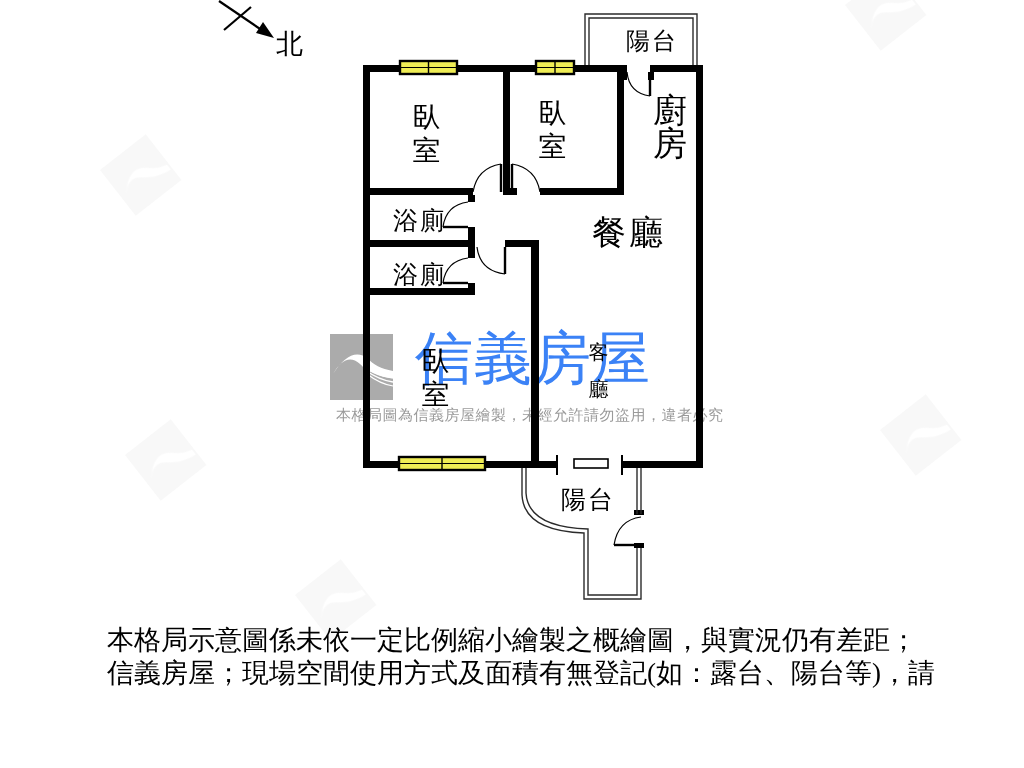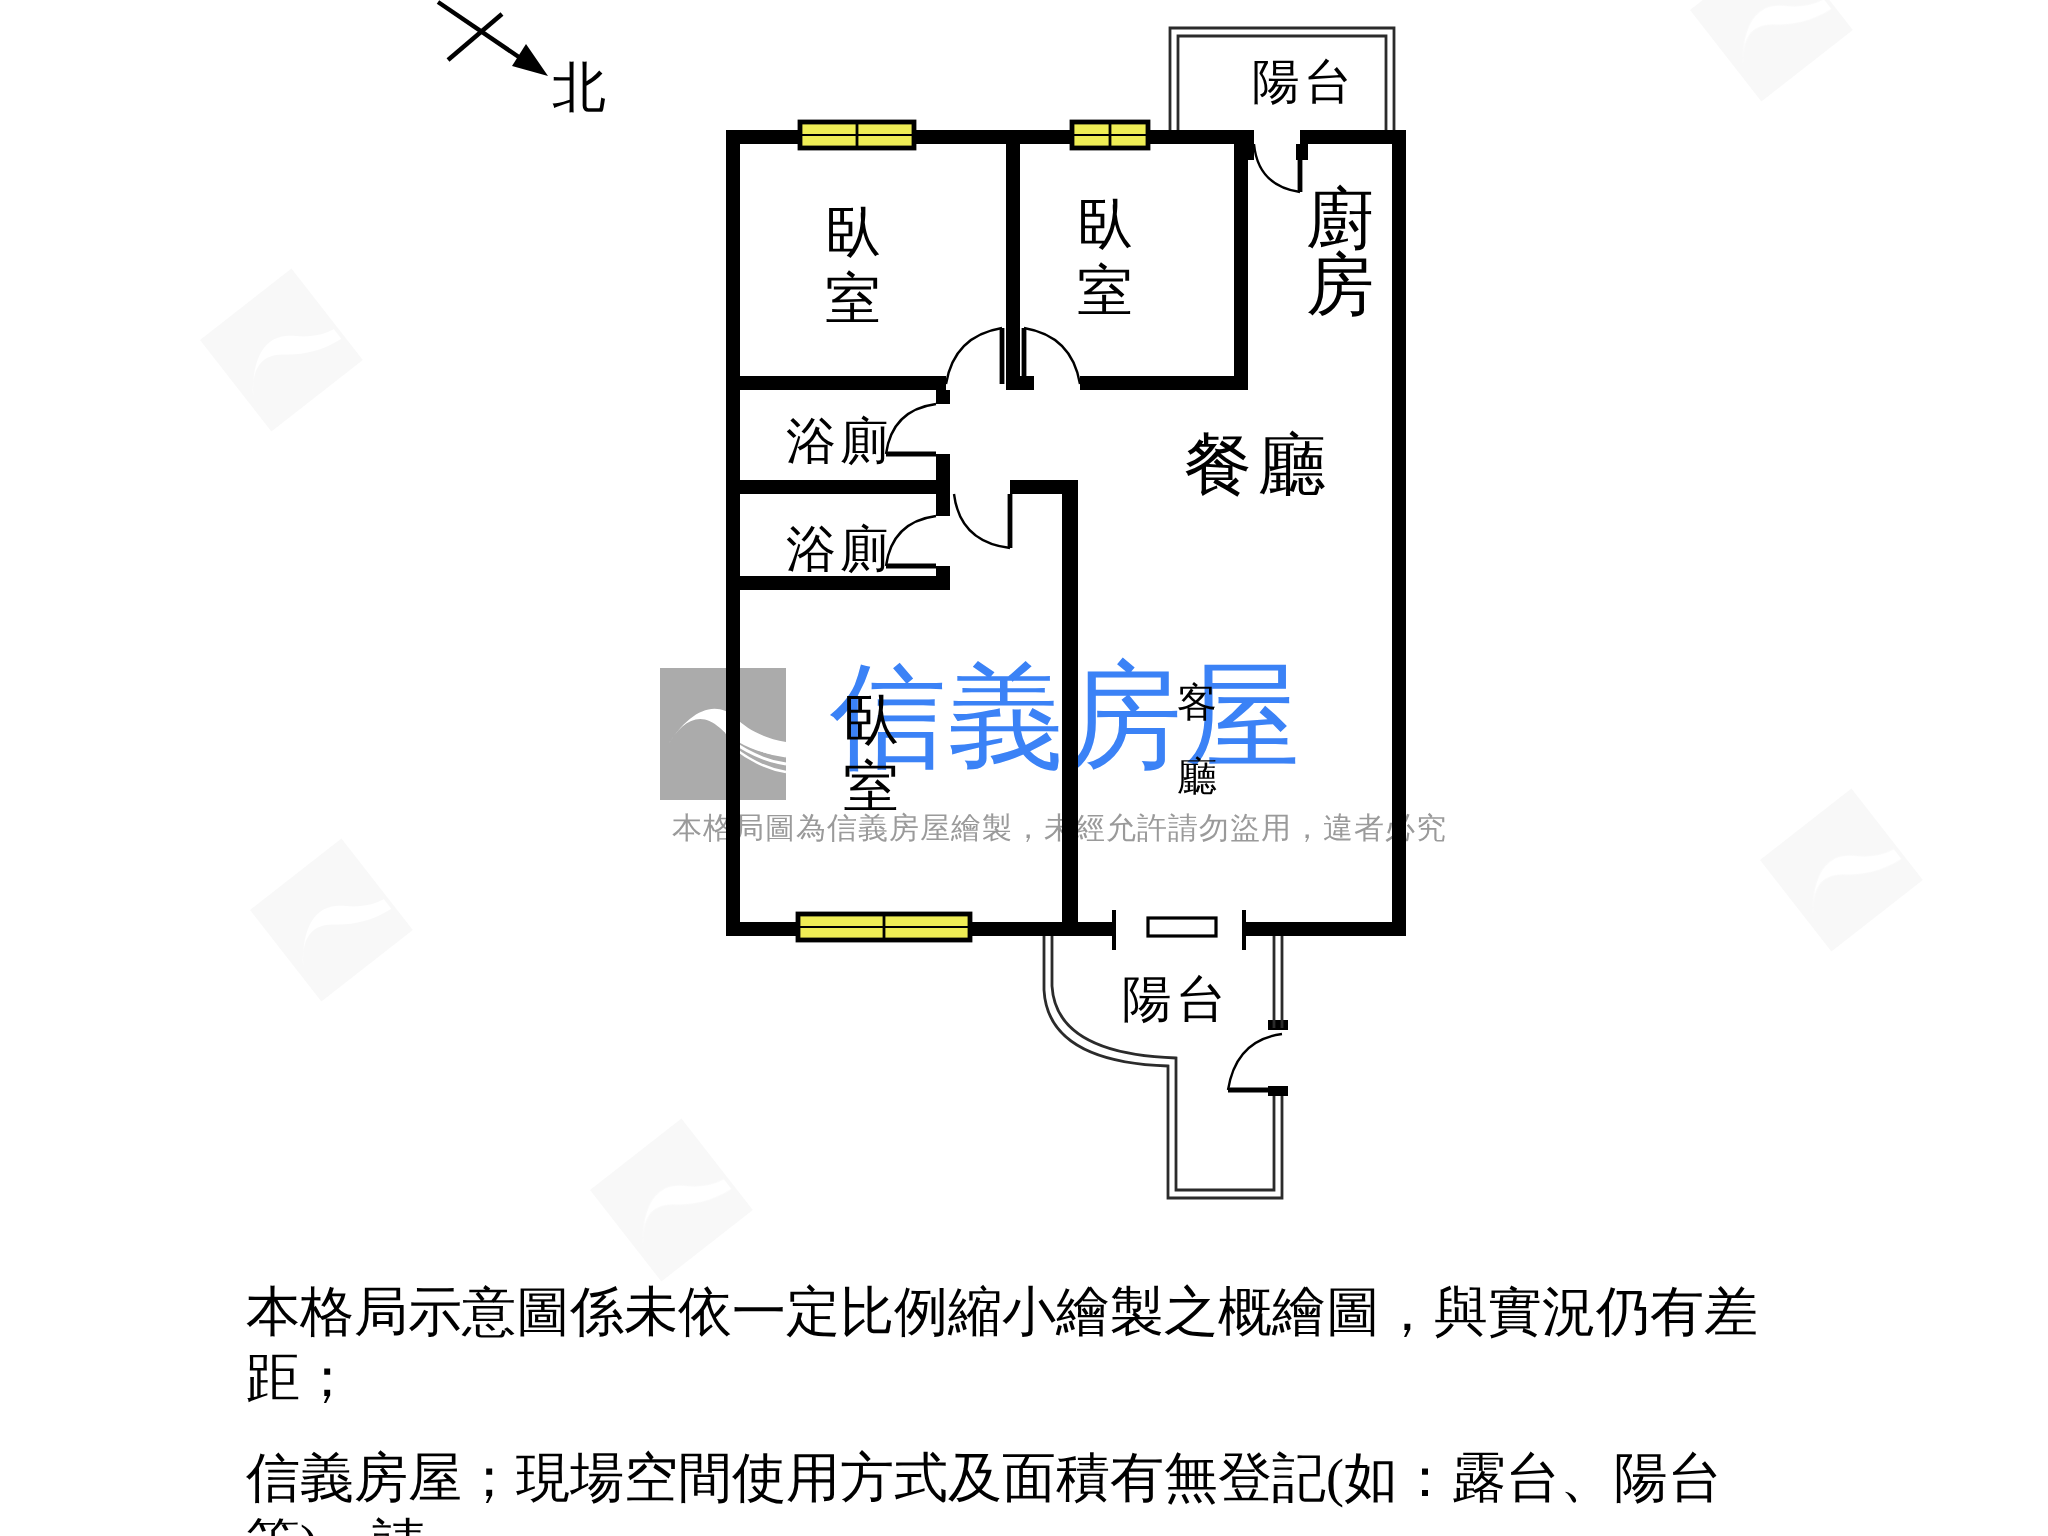--- a/index.html
+++ b/index.html
@@ -30,21 +30,21 @@
   .lbl-dining      {left:592px;top:210px; font-size:34px;letter-spacing:3px;}
   .lbl-living      {left:582px;top:334px; font-size:20px;line-height:37px;width:33px;}
   .lbl-bed3        {left:420px;top:344px; font-size:28px;line-height:34px;width:31px;}
   .lbl-balcony-bot {left:561px;top:483px; font-size:25px;letter-spacing:2px;}
   .lbl-north       {left:276px;top:26px;  font-size:27px;}
   
   .disclaimer{
     position:absolute;left:107px;top:624px;width:830px;
     font-size:27px;line-height:33.3px;color:#000;
   }
-  .disclaimer p{margin:16px;}
+  .disclaimer p{margin:0;}
 </style>
 </head>
 <body>
 
 <div id="canvas">
 
   <div class="layer">
     <svg width="1024" height="768" viewBox="0 0 1024 768">
 
       <g opacity="0.055" fill="#888">

